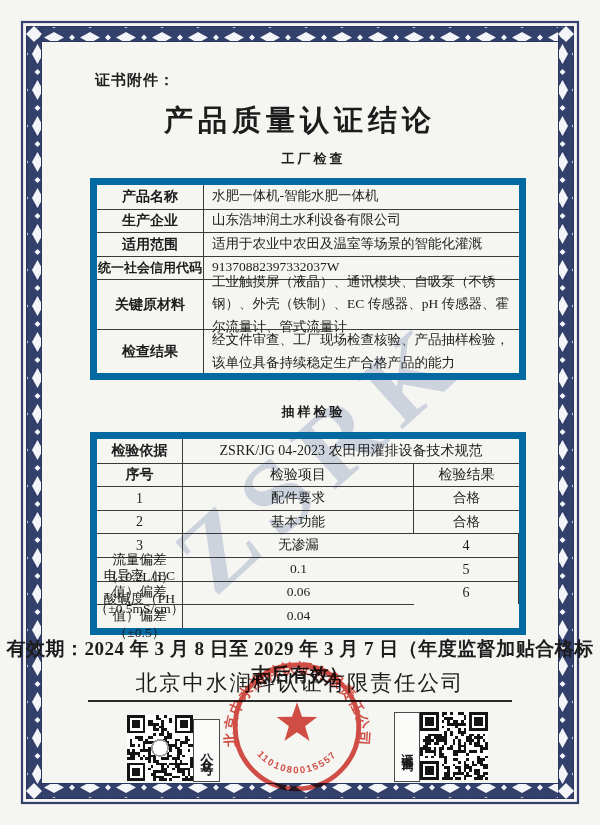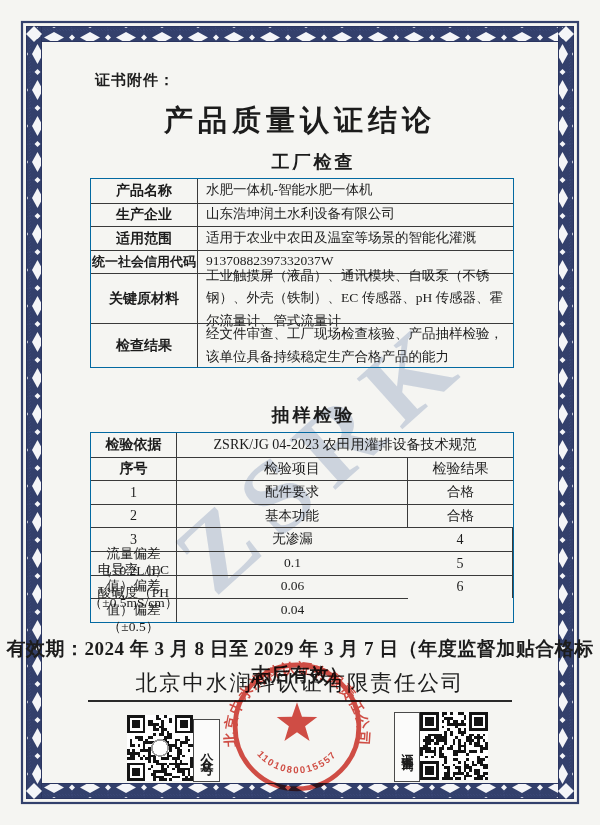--- a/index.html
+++ b/index.html
@@ -8,25 +8,25 @@
   .abs{position:absolute;}
   
   .watermark{left:60px;top:330px;width:520px;height:250px;display:flex;align-items:center;justify-content:center;
      transform:rotate(-42deg);font-size:104px;font-weight:bold;letter-spacing:16px;
      color:rgba(148,164,194,.42);z-index:1;user-select:none;}
   
   .border-svg{left:0;top:0;z-index:2;}
   
   .attachment{left:95px;top:71px;font-size:15px;font-weight:bold;letter-spacing:1px;z-index:3;text-align:right;}
   .title{left:0;right:0;top:101px;text-align:center;font-size:29px;font-weight:bold;letter-spacing:5px;z-index:3;}
-  .sect-heading{left:0;right:0;text-align:center;font-size:18px;font-weight:bold;letter-spacing:3px;z-index:3;padding-left:27px;}
+  .sect-heading{left:0;right:0;text-align:center;font-size:13px;font-weight:bold;letter-spacing:3px;z-index:3;padding-left:27px;}
   .h-factory{top:150px;}
   .h-sampling{top:403px;}
   
-  .tbl{left:90px;width:422px;border:1px solid #0369a1;display:grid;z-index:3;background:transparent;}
+  .tbl{left:90px;width:422px;border:7px solid #0369a1;display:grid;z-index:3;background:transparent;}
   .ftable{top:178px;grid-template-columns:107px 1fr;grid-template-rows:23.5px 23.5px 23.5px 23.5px 50px 44px;}
   .stable{top:432px;grid-template-columns:86px 231px 1fr;grid-template-rows:repeat(8,23.6px);}
   .cell{display:flex;align-items:center;border-top:1px solid #3a3a3a;padding:0;line-height:1.25;}
   .cell.r0{border-top:none;}
   .lab{justify-content:center;font-weight:bold;font-size:14px;border-right:1px solid #3a3a3a;text-align:center;}
   .val{font-size:13.5px;padding:1px 8px;}
   .ctr{justify-content:center;text-align:center;padding:1px 4px;}
   .colr{border-right:1px solid #3a3a3a;}
   .span23{grid-column:2/4;}
   .hdr{font-weight:normal;font-size:14px;}

